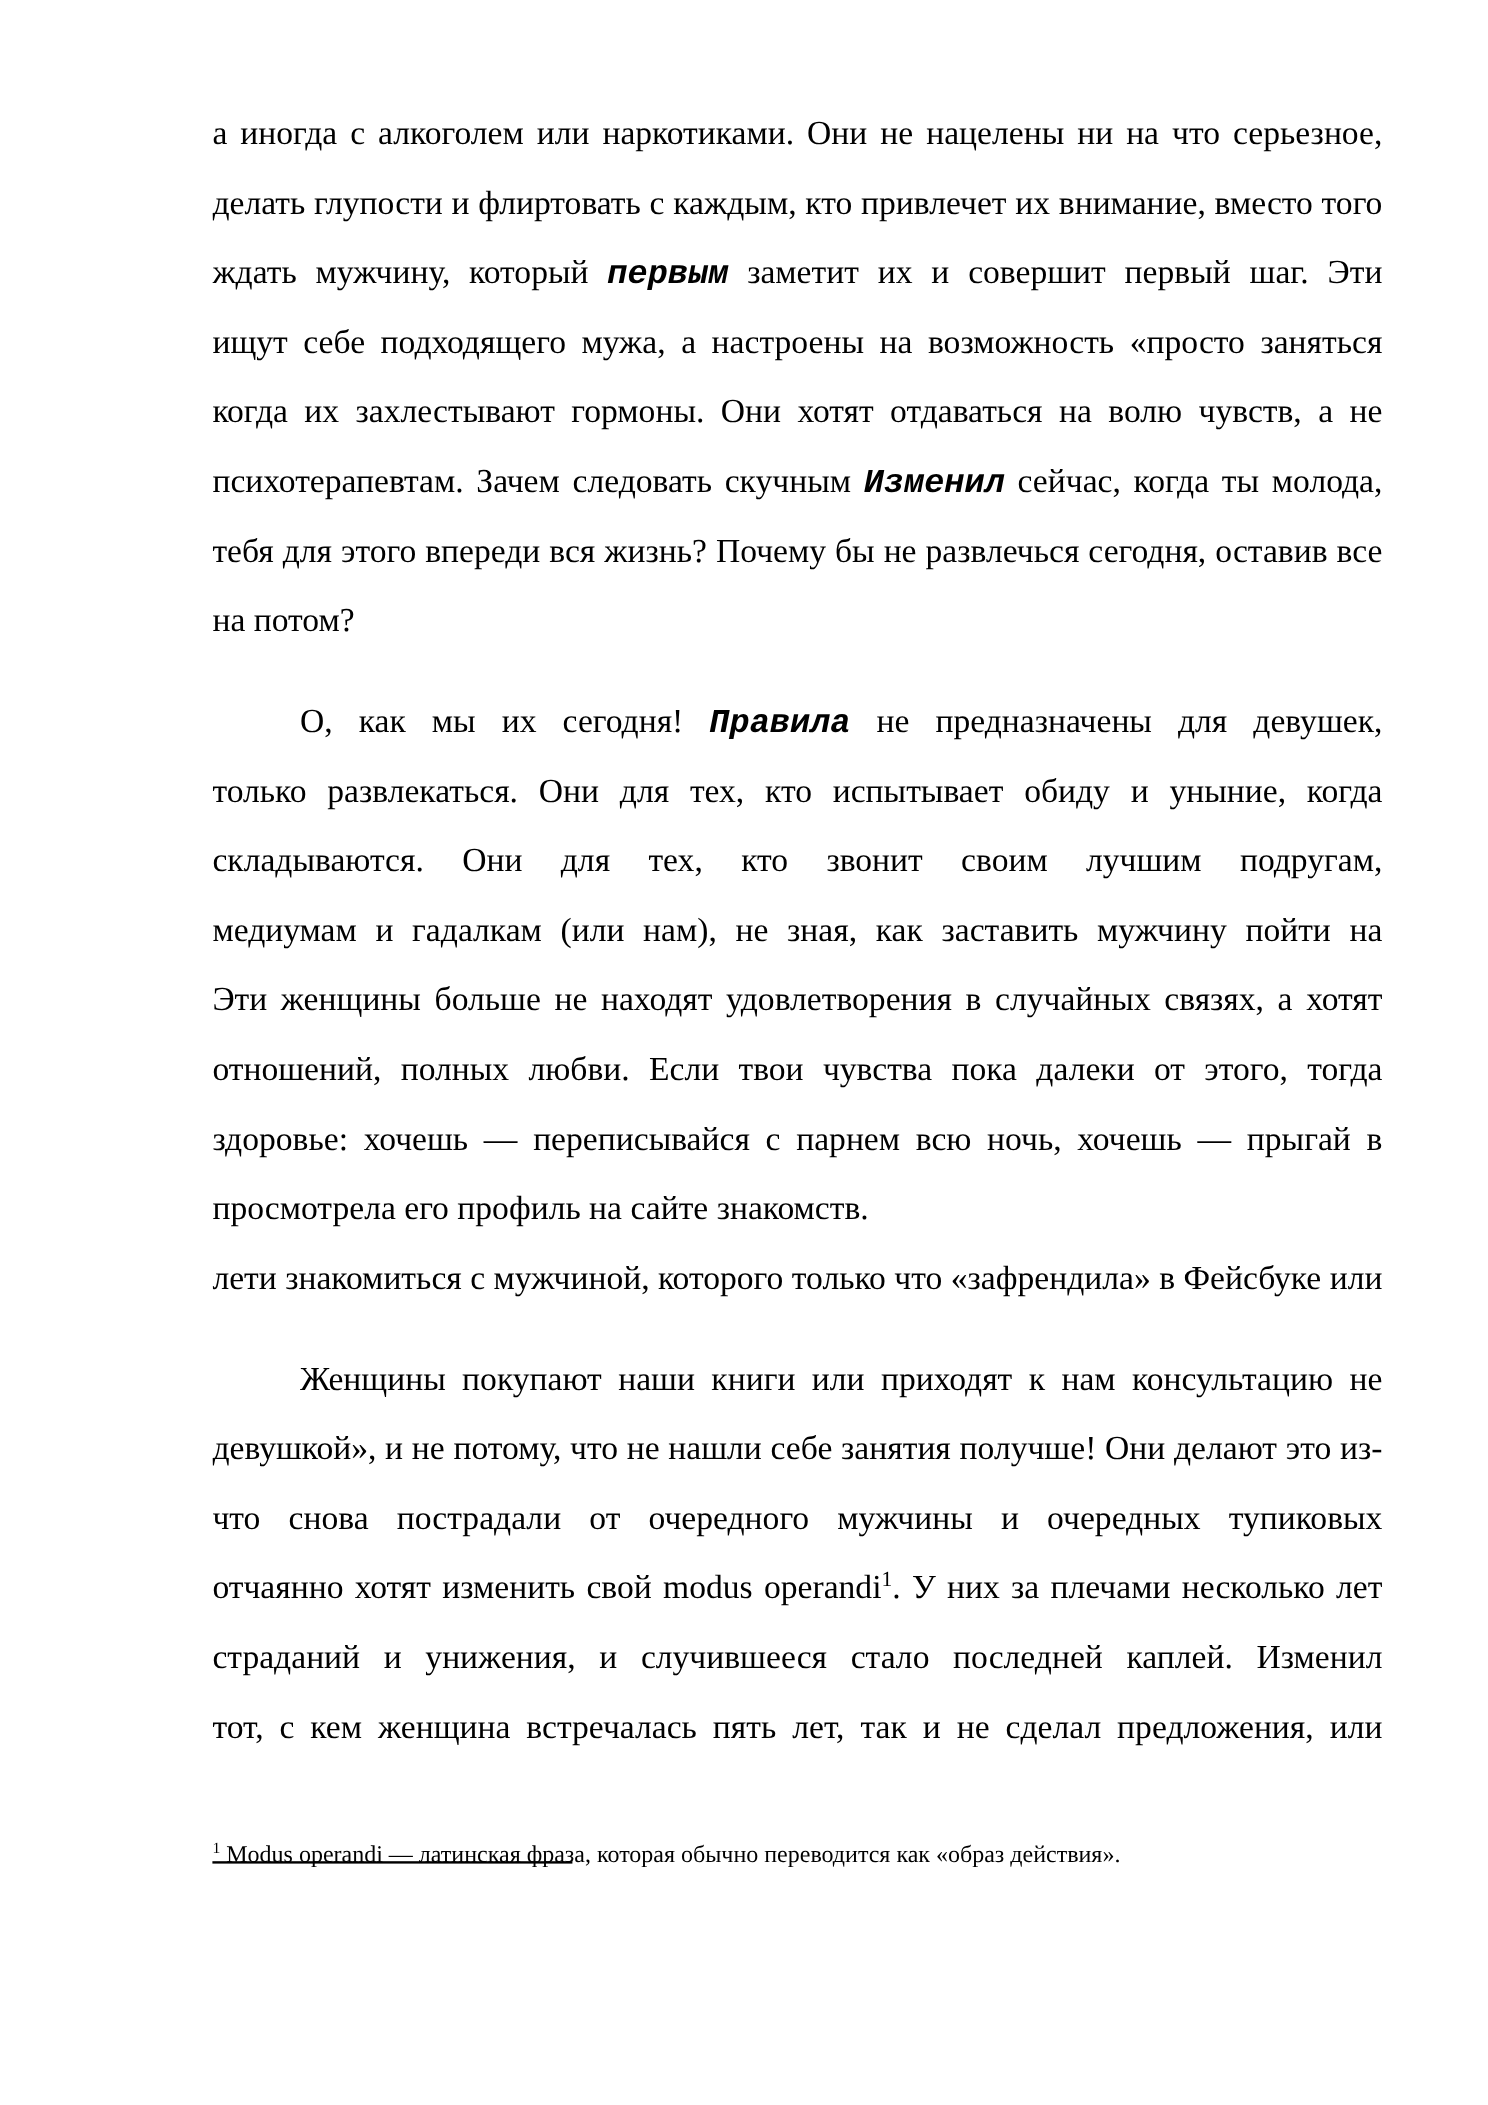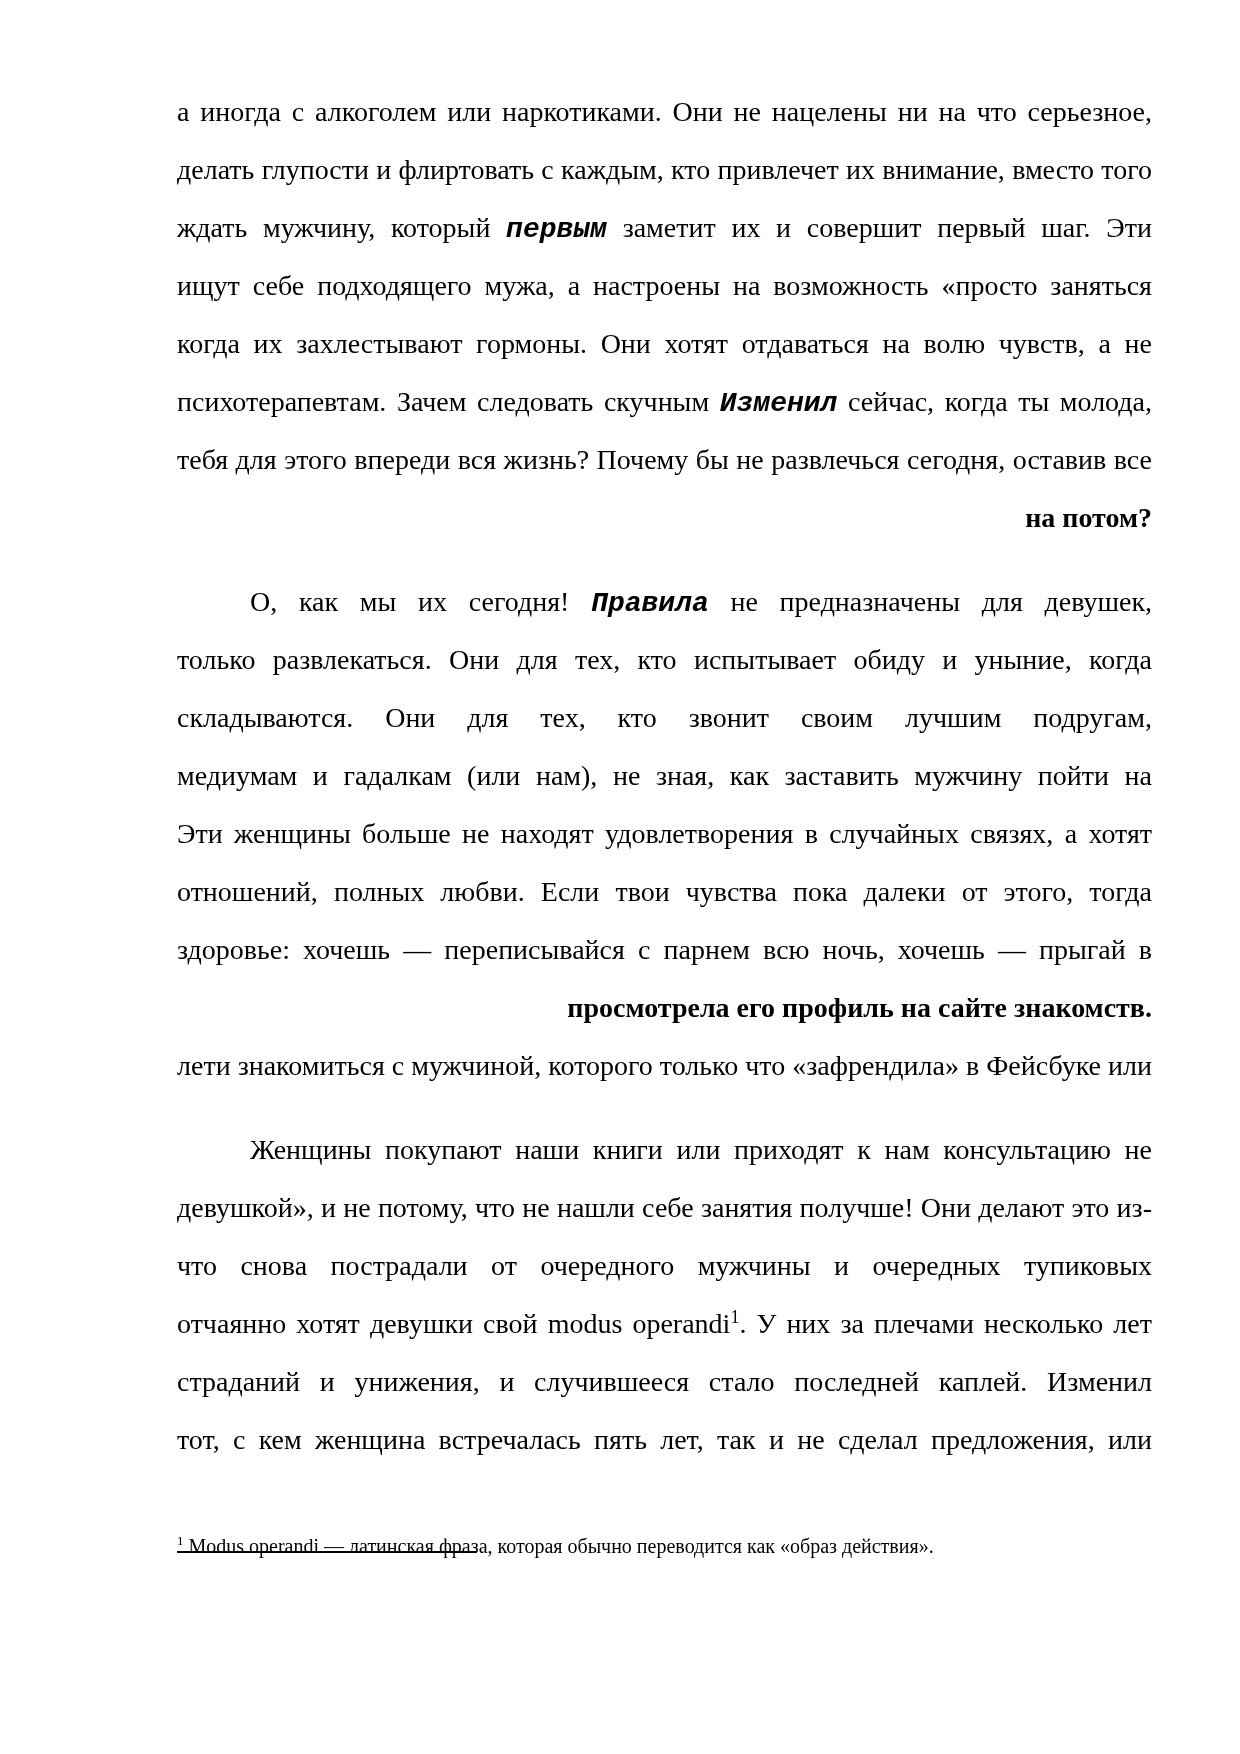--- a/index.html
+++ b/index.html
@@ -35,21 +35,21 @@
     overflow: hidden;
     white-space: normal;
   }
   .jline { text-align: justify; }
   .jline::after {
     content: "";
     display: inline-block;
     width: 100%;
     height: 0;
   }
-  .lline { text-align: right; font-weight: bold; }
+  .lline { text-align: left; }
   .indent { text-indent: 73px; }
   .bi {
     font-weight: bold;
     font-style: italic;
     font-family: Liberation Mono, monospace;
   }
   .sup {
     vertical-align: super;
     font-size: 18px;
     line-height: 0;
@@ -97,21 +97,21 @@
         <div class="tline jline"><span>Эти женщины больше не находят удовлетворения в случайных связях, а хотят долгих</span></div>
         <div class="tline jline"><span>отношений, полных любви. Если твои чувства пока далеки от этого, тогда безумствуй на</span></div>
         <div class="tline jline"><span>здоровье: хочешь — переписывайся с парнем всю ночь, хочешь — прыгай в самолет и</span></div>
         <div class="tline lline"><span>просмотрела его профиль на сайте знакомств.</span></div>
         <div class="tline jline"><span>лети знакомиться с мужчиной, которого только что «зафрендила» в Фейсбуке или</span></div>
       </div>
       <div class="para">
         <div class="tline jline indent"><span>Женщины покупают наши книги или приходят к нам консультацию не потому, что</span></div>
         <div class="tline jline"><span>девушкой», и не потому, что не нашли себе занятия получше! Они делают это из-за того,</span></div>
         <div class="tline jline"><span>что снова пострадали от очередного мужчины и очередных тупиковых отношений, и</span></div>
-        <div class="tline jline"><span>отчаянно хотят девушки свой modus operandi</span><span class="sup">1</span><span>. У них за плечами несколько лет боли,</span></div>
+        <div class="tline jline"><span>отчаянно хотят изменить свой modus operandi</span><span class="sup">1</span><span>. У них за плечами несколько лет боли,</span></div>
         <div class="tline jline"><span>страданий и унижения, и случившееся стало последней каплей. Изменил бойфренд, или</span></div>
         <div class="tline jline"><span>тот, с кем женщина встречалась пять лет, так и не сделал предложения, или женатый</span></div>
       </div>
     </div>
   <div class="footnote-sep"></div>
   <div class="footnote" id="footnote">
     <span class="sup">1</span><span> Modus operandi — латинская фраза, которая обычно переводится как «образ действия».</span>
   </div>
 </div>
 

